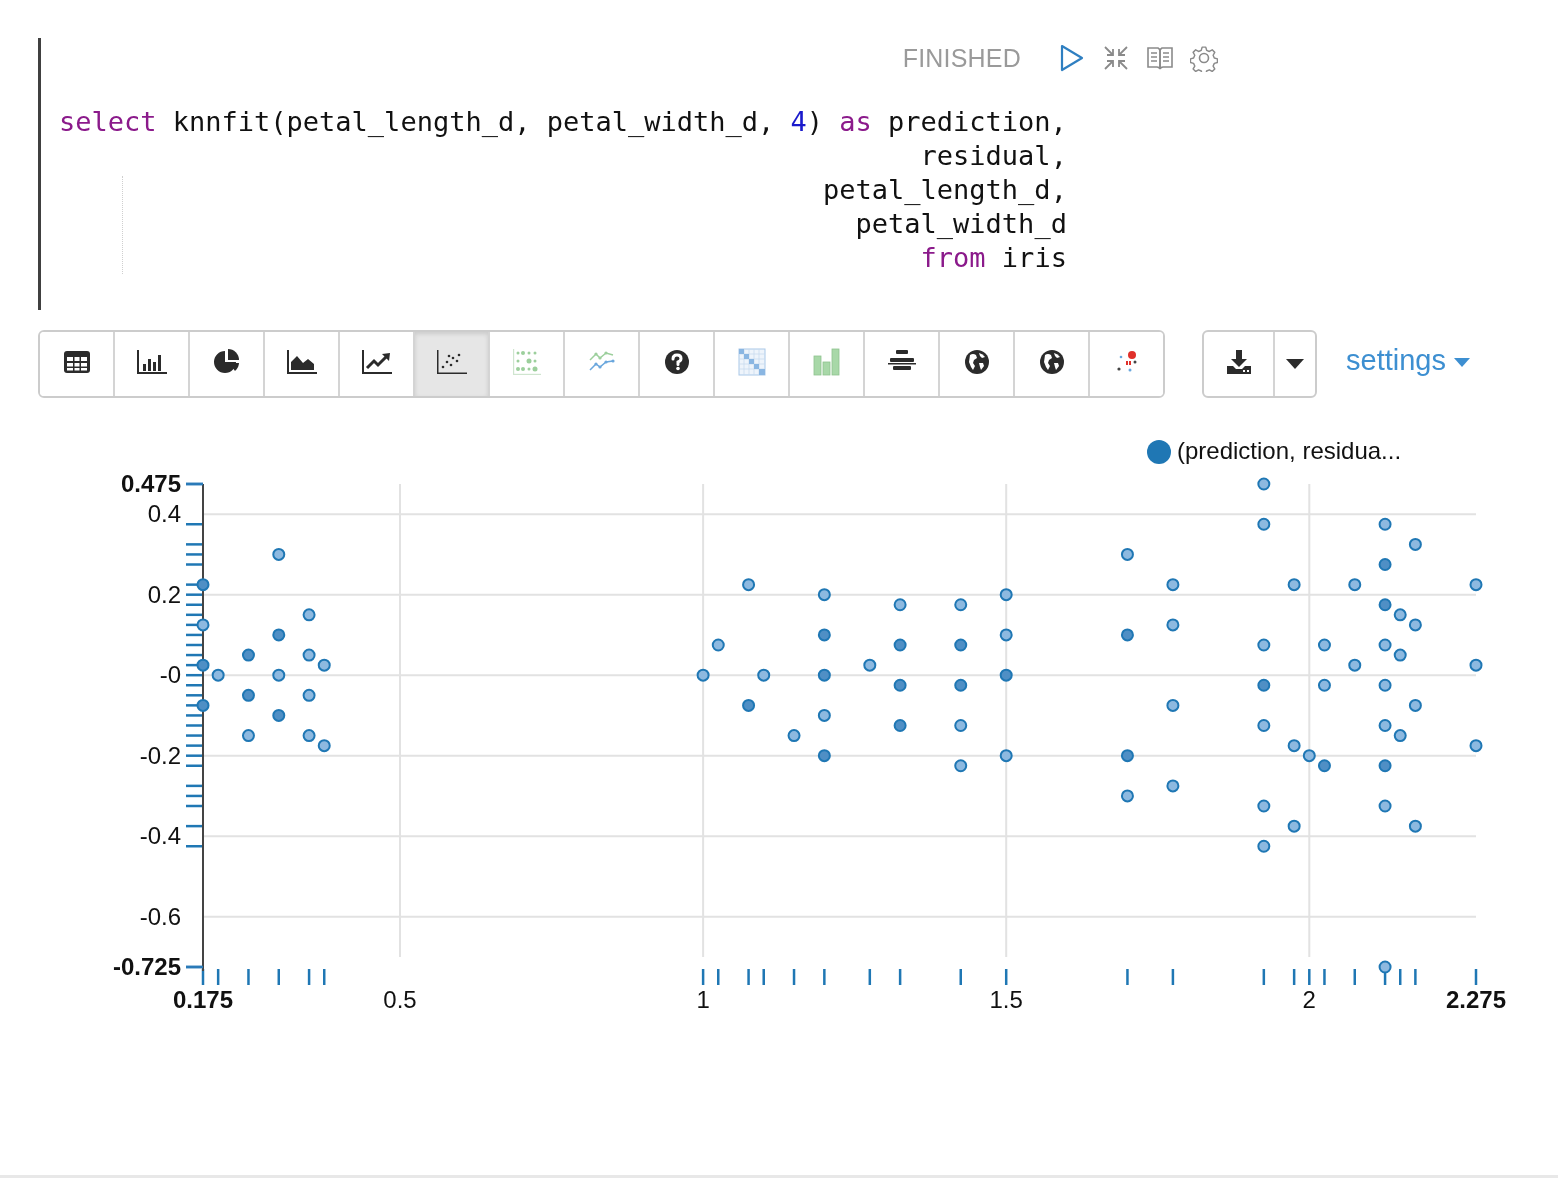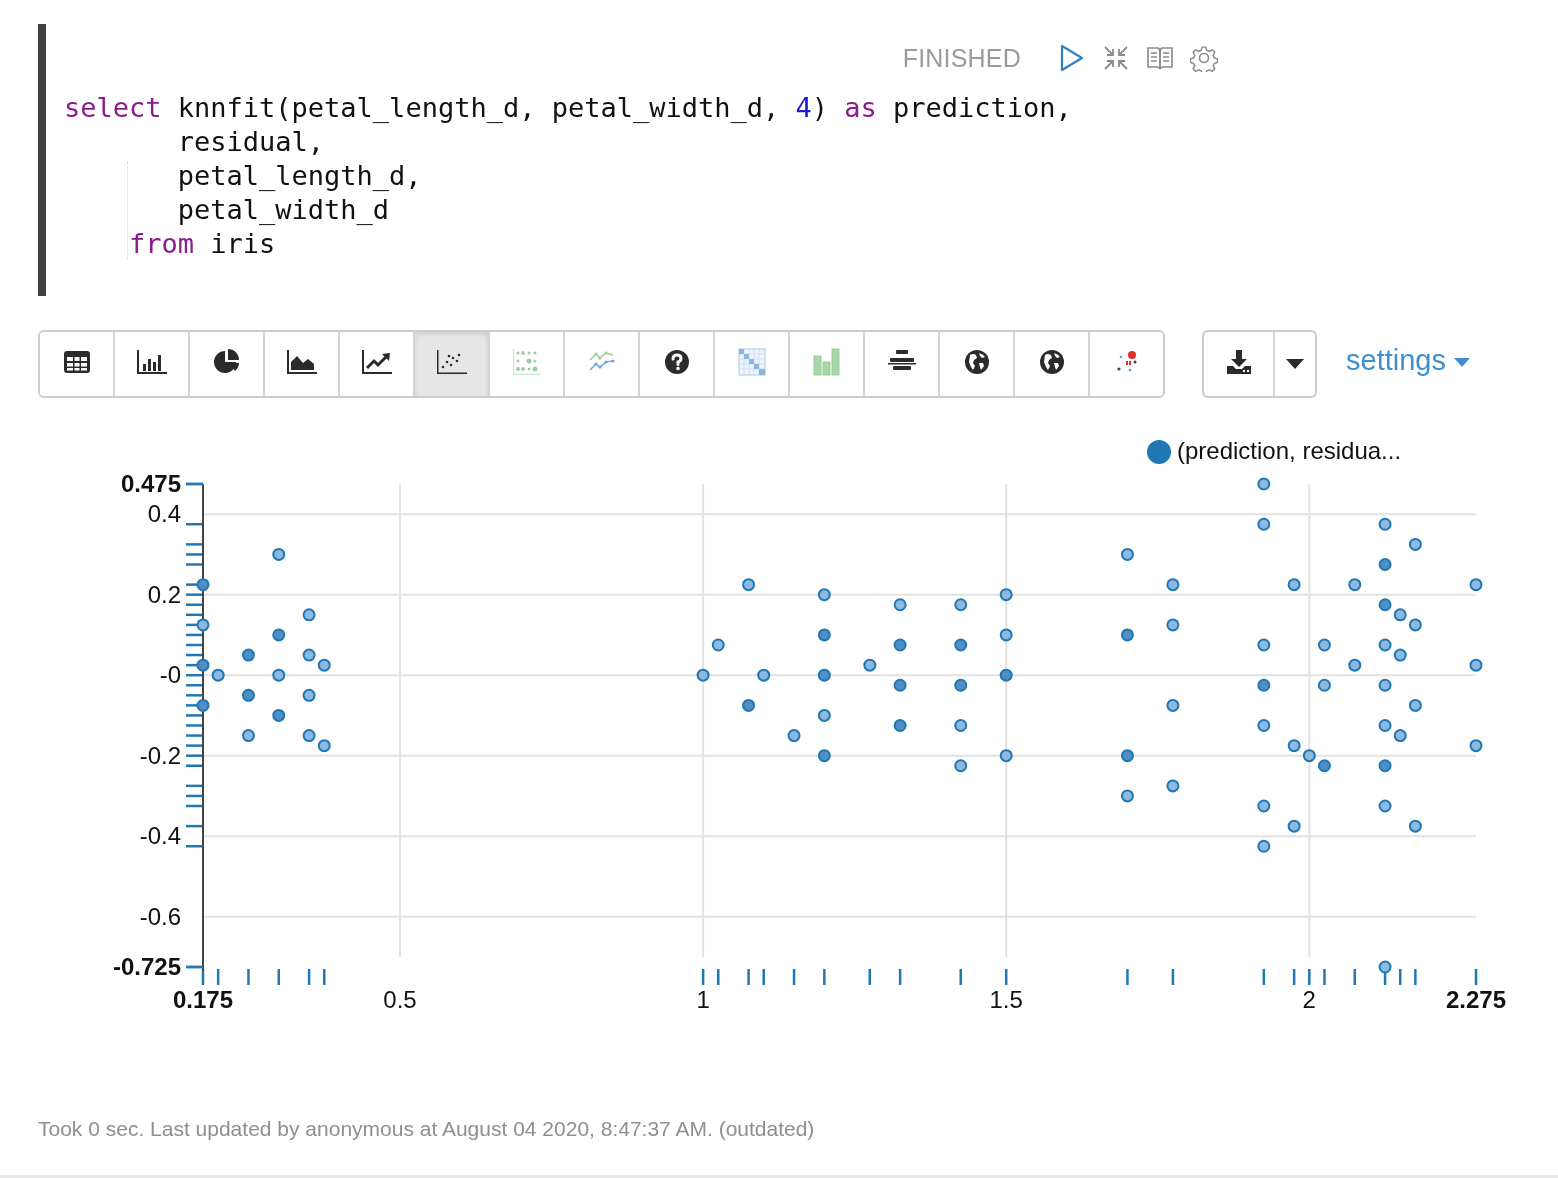--- a/index.html
+++ b/index.html
@@ -6,21 +6,21 @@
   body { width: 1558px; height: 1178px; position: relative; overflow: hidden; font-family: "Liberation Sans", sans-serif; }
 
   .paragraph { position: absolute; left: 0; top: 0; width: 1261px; height: 1178px; }
 
   
   .status-bar { position: absolute; top: 40px; right: 40px; display: flex; align-items: center; gap: 0; height: 36px; }
   .status-text { font-size: 25px; color: #9a9a9a; letter-spacing: 0.2px; margin-right: 24px; }
   .hdr-icon { width: 34px; height: 34px; display: inline-flex; align-items: center; justify-content: center; margin-left: 10px; cursor: pointer; }
 
   
-  .editor { position: absolute; left: 38px; top: 24px; width: 1140px; height: 272px; border-left: 8px solid #404040; }
+  .editor { position: absolute; left: 38px; top: 38px; width: 1140px; height: 272px; border-left: 3px solid #404040; text-align: right; }
   .code { position: absolute; left: 18px; top: 67px; font-family: "DejaVu Sans Mono", monospace; font-size: 27px; line-height: 34px; color: #111; white-space: pre; }
   .kw { color: #8b1a8b; }
   .num { color: #1a1acc; }
   .indent-guide { position: absolute; left: 81px; top: 138px; width: 0; height: 98px; border-left: 1px dotted #cfcfcf; }
 
   
   .toolbar { position: absolute; left: 38px; top: 330px; height: 64px; display: flex; border: 2px solid #cccccc; border-radius: 6px; overflow: hidden; }
   .tb-btn { width: 73px; height: 64px; border-right: 2px solid #d4d4d4; display: flex; align-items: center; justify-content: center; background: #fff; cursor: pointer; }
   .tb-btn:last-child { border-right: none; }
   .tb-btn.active { background: #e6e6e6; box-shadow: inset 0 2px 4px rgba(0,0,0,0.12); }
@@ -444,15 +444,14 @@
         <circle cx="1476" cy="164.625" r="5.5" fill="#8db9e0" stroke="#1f77b4" stroke-width="2"></circle>
         <circle cx="1476" cy="245.125" r="5.5" fill="#8db9e0" stroke="#1f77b4" stroke-width="2"></circle>
         <circle cx="1476" cy="325.625" r="5.5" fill="#8db9e0" stroke="#1f77b4" stroke-width="2"></circle>
       </g>
     <g id="legend">
       <circle id="legend-swatch" cx="1159" cy="32" r="12" fill="#1f77b4"></circle>
       <text id="legend-text" x="1177" y="39" font-size="24" fill="#111">(prediction, residua...</text>
     </g>
   </svg>
 
-  <div class="footer">Took 0 sec. Last updated by anonymous at August 04 2020, 8:47:37 AM. (outdated)</div>
   <div class="footer-rule"></div>
 </div>
 
 </body></html>

